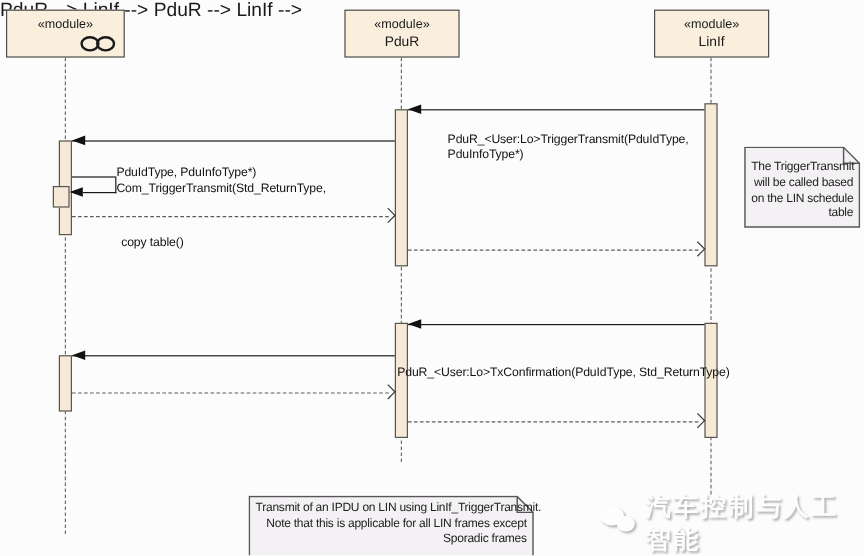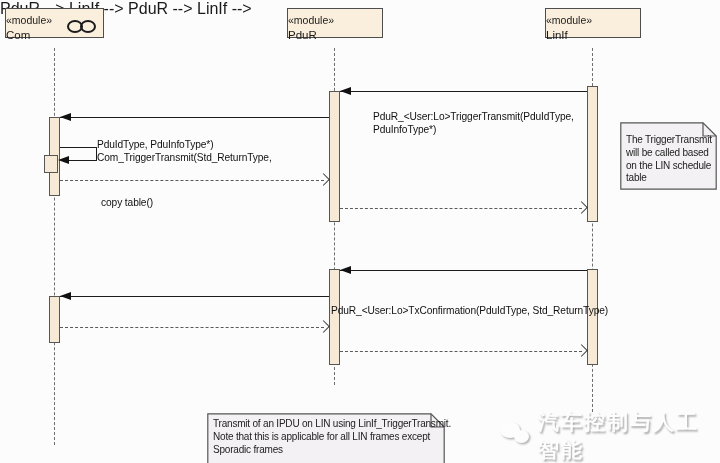--- a/index.html
+++ b/index.html
@@ -3,23 +3,23 @@
 <meta charset="utf-8">
 <style>
   html,body{margin:0;padding:0;background:#fcfcfc;}
   #stage{
     position:relative;width:720px;height:463px;overflow:hidden;
     background:#fcfcfc;
     font-family:"Liberation Sans",sans-serif;color:#1a1a1a;
   }
   
   .participant{
-    position:absolute;height:30px;box-sizing:border-box;
+    position:absolute;height:40px;box-sizing:border-box;
     background:#faeedd;border:1.6px solid #4d4d4d;
-    text-align:left;padding-top:3px;
+    text-align:center;padding-top:3px;
   }
   .stereotype{display:block;font-size:10.5px;line-height:16px;}
   .pname{display:block;font-size:11.5px;line-height:15px;}
   
   .pr-icon{position:absolute;right:7px;bottom:4px;display:flex;}
   .pr-icon i{display:block;width:12px;height:9px;border:2px solid #1a1a1a;border-radius:50%;background:transparent;}
   .pr-icon i + i{margin-left:-3px;}
   
   .lifeline{position:absolute;width:0;border-left:1.5px dashed #6e6e6e;}
   
@@ -28,38 +28,37 @@
   .mline{position:absolute;height:0;border-top:1.5px solid #1c1c1c;}
   .rline{position:absolute;height:0;border-top:1.5px dashed #5a5a5a;}
   .vline{position:absolute;width:0;border-left:1.5px solid #1c1c1c;}
   .arrow-left{position:absolute;width:0;height:0;border-top:4.5px solid transparent;border-bottom:4.5px solid transparent;border-right:11px solid #111;}
   .chev-right{position:absolute;width:8px;height:8px;border-top:1.6px solid #3a3a3a;border-right:1.6px solid #3a3a3a;transform:rotate(45deg);}
   .mlabel{position:absolute;font-size:10.2px;line-height:13px;letter-spacing:-0.1px;white-space:nowrap;color:#111;margin-top:48px;}
   
   .note{position:absolute;}
   .note svg{position:absolute;left:0;top:0;}
   .note .ntext{position:absolute;left:0;top:0;right:0;bottom:0;padding:5px 6px;font-size:10px;line-height:12.8px;letter-spacing:-0.2px;color:#222;}
-  .note .ntext div{white-space:nowrap;}
+  .note .ntext div{white-space:nowrap;text-align:right;}
   .nspacer{height:12.8px;}
   
   .watermark{position:absolute;display:flex;align-items:center;}
   .wm-icon{position:relative;width:34px;height:28px;margin-right:8px;}
   .wm-icon .b1{position:absolute;left:0;top:0;width:20px;height:16px;border-radius:50%;background:#fdfdfd;box-shadow:1.5px 1.5px 2px #b3b3b3;}
   .wm-icon .b2{position:absolute;left:14px;top:8px;width:15px;height:13px;border-radius:50%;background:#fdfdfd;box-shadow:1.5px 1.5px 2px #b3b3b3;}
   .wm-text{font-size:21px;font-weight:bold;letter-spacing:2px;color:#fdfdfd;text-shadow:1.5px 1.5px 2px #adadad;font-family:"Liberation Sans",sans-serif;}
 </style>
 </head>
 <body>
 
 <div id="stage">
 
   
   <div class="participant" style="left:5px;top:8px;width:99px;">
     <span class="stereotype">«module»</span>
-    <span class="pname" style="padding-right:22px;">Com</span>
     <span class="pr-icon">
         <i></i>
         <i></i>
       </span>
   </div>
   <div class="participant" style="left:287px;top:8px;width:96px;">
     <span class="stereotype">«module»</span>
     <span class="pname">PduR</span>
   </div>
   <div class="participant" style="left:545px;top:8px;width:96px;">

